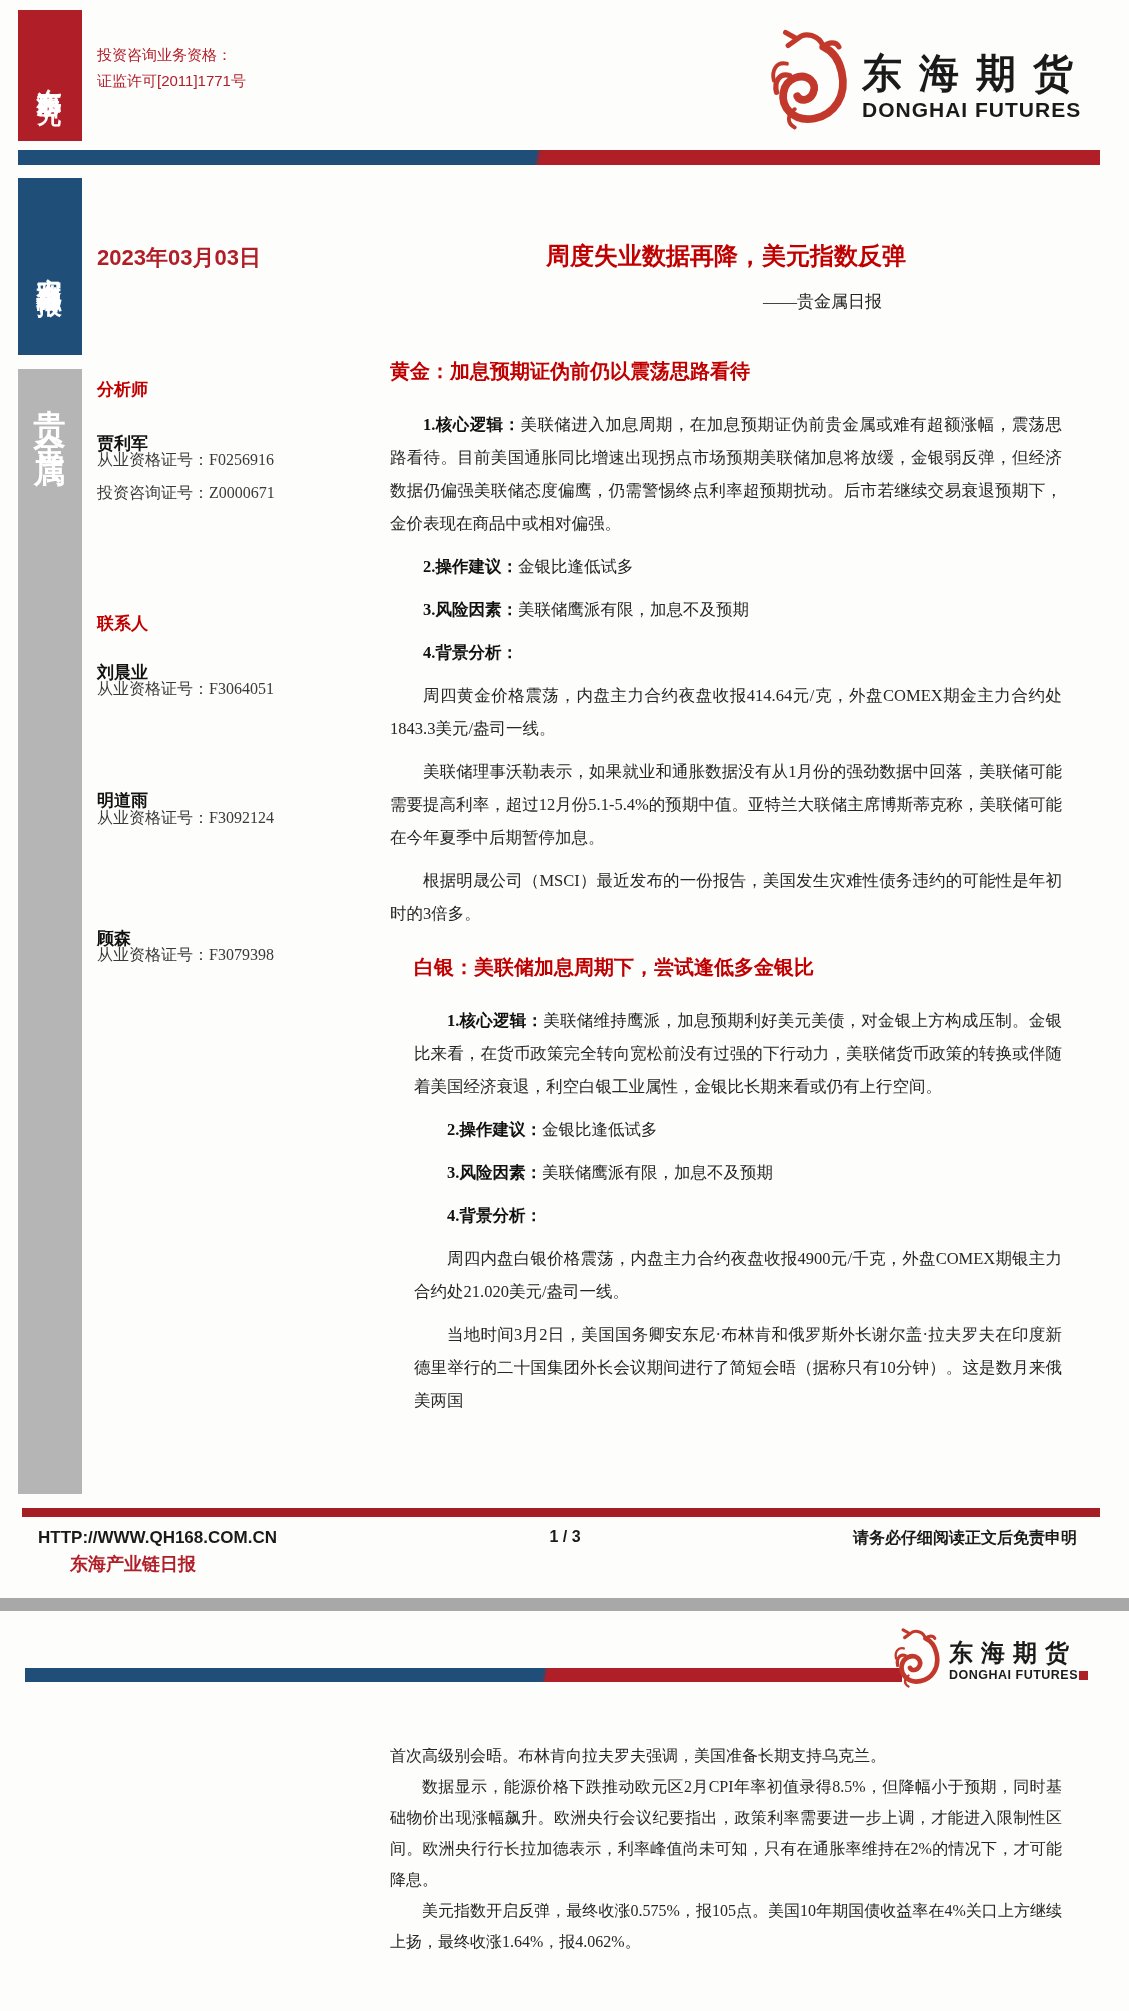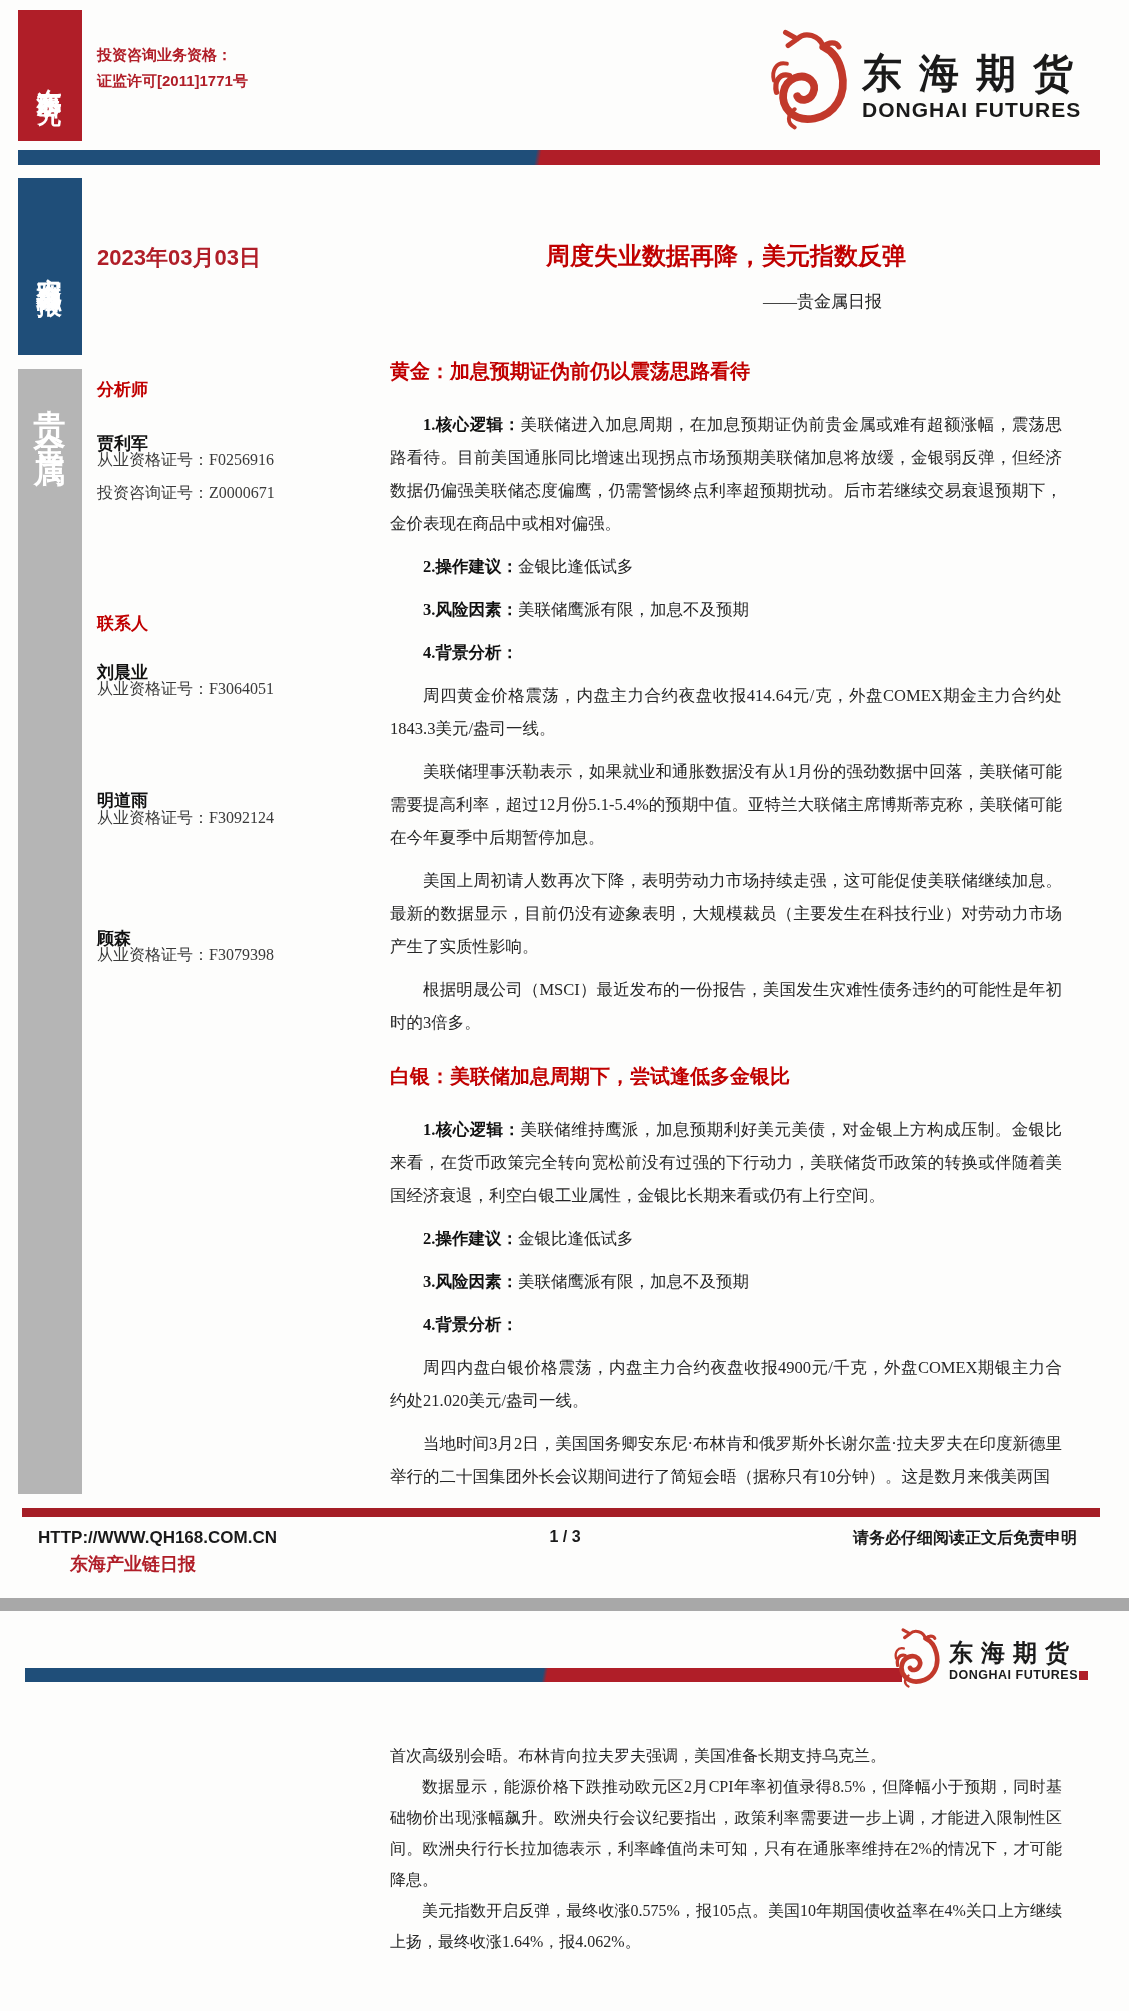--- a/index.html
+++ b/index.html
@@ -12,41 +12,41 @@
   
   .vbox{
     display:flex;align-items:center;justify-content:center;
     writing-mode:vertical-rl;text-orientation:upright;
     color:#fff;font-weight:bold;font-family:"Liberation Sans",sans-serif;
   }
   #brand-box{left:18px;top:10px;width:64px;height:131px;background:#b01e28;font-size:25px;letter-spacing:4px;}
   #cat-box{left:18px;top:178px;width:64px;height:177px;background:#1f4e79;font-size:25px;letter-spacing:3px;}
   #prod-box{left:18px;top:369px;width:64px;height:1125px;background:#b5b5b5;font-size:32px;letter-spacing:24px;justify-content:flex-start;padding-top:14px;box-sizing:border-box;}
   
-  #qualification{left:97px;top:42px;color:#b01e28;font-weight:bold;font-size:15px;line-height:26px;font-family:"Liberation Sans",sans-serif;}
+  #qualification{left:97px;top:42px;color:#b01e28;font-weight:normal;font-size:15px;line-height:26px;font-family:"Liberation Sans",sans-serif;}
   .logo{display:flex;align-items:flex-start;justify-content:center;}
   #logo1{left:768px;top:26px;}
   #logo1 .dragon{width:82px;height:104px;}
   #logo1 .logo-cn{font-size:40px;font-weight:bold;letter-spacing:17px;color:#1a1a1a;line-height:48px;white-space:nowrap;}
   #logo1 .logo-en{font-size:21px;font-weight:bold;letter-spacing:1px;color:#1a1a1a;font-family:"Liberation Sans",sans-serif;white-space:nowrap;}
   .logo-text{margin-left:12px;padding-top:24px;}
   #bar1{left:18px;top:150px;width:1082px;height:15px;background:linear-gradient(100deg,#1f4e79 0 47.8%,#b01e28 48.3% 100%);}
   
   #date{left:97px;top:243px;color:#b01e28;font-size:22px;font-weight:bold;font-family:"Liberation Sans",sans-serif;}
   #main-title{left:390px;top:240px;width:672px;text-align:center;color:#c00000;font-size:24px;font-weight:bold;font-family:"Liberation Sans",sans-serif;}
   #subtitle{left:390px;top:290px;width:672px;text-align:right;padding-right:180px;box-sizing:border-box;font-size:17px;color:#222;}
   
   .red-label{color:#c00000;font-weight:bold;font-size:17px;font-family:"Liberation Sans",sans-serif;}
   .person-name{font-weight:bold;font-size:17px;color:#111;font-family:"Liberation Sans",sans-serif;margin-top:16px;}
   .cert{font-size:16px;color:#3a3a3a;}
   .left-col-item{left:97px;width:290px;}
   
   #main-col{left:390px;top:358px;width:672px;}
   .sec-heading{color:#c00000;font-size:20px;font-weight:bold;line-height:26px;margin:0 0 24px 0;font-family:"Liberation Sans",sans-serif;}
-  #silver-section{margin-top:24px;}
+  #silver-section{margin-top:24px;margin-left:24px;}
   .item,.para{margin:0 0 10px 0;font-size:16.5px;line-height:33px;text-align:justify;text-indent:33px;}
   .item .b{font-weight:bold;color:#111;}
   
   #footer-bar{left:22px;top:1508px;width:1078px;height:9px;background:#a51e26;}
   .footer-text{top:1528px;font-family:"Liberation Sans",sans-serif;font-weight:bold;font-size:16px;color:#1a1a1a;}
   #footer-url{left:38px;font-size:17px;}
   #footer-page{left:390px;width:350px;text-align:center;}
   #footer-notice{right:52px;}
   
   #page-sep{left:0;top:1598px;width:1129px;height:13px;background:#a8a8a8;}
@@ -128,21 +128,20 @@
   <div id="main-col" class="abs">
 
     <div>
       <div class="sec-heading">黄金：加息预期证伪前仍以震荡思路看待</div>
       <p class="item"><span class="b">1.核心逻辑：</span><span>美联储进入加息周期，在加息预期证伪前贵金属或难有超额涨幅，震荡思路看待。目前美国通胀同比增速出现拐点市场预期美联储加息将放缓，金银弱反弹，但经济数据仍偏强美联储态度偏鹰，仍需警惕终点利率超预期扰动。后市若继续交易衰退预期下，金价表现在商品中或相对偏强。</span></p>
       <p class="item"><span class="b">2.操作建议：</span><span>金银比逢低试多</span></p>
       <p class="item"><span class="b">3.风险因素：</span><span>美联储鹰派有限，加息不及预期</span></p>
       <p class="item"><span class="b">4.背景分析：</span><span></span></p>
       <p class="para">周四黄金价格震荡，内盘主力合约夜盘收报414.64元/克，外盘COMEX期金主力合约处1843.3美元/盎司一线。</p>
       <p class="para">美联储理事沃勒表示，如果就业和通胀数据没有从1月份的强劲数据中回落，美联储可能需要提高利率，超过12月份5.1-5.4%的预期中值。亚特兰大联储主席博斯蒂克称，美联储可能在今年夏季中后期暂停加息。</p>
-      <p class="para">美国上周初请人数再次下降，表明劳动力市场持续走强，这可能促使美联储继续加息。最新的数据显示，目前仍没有迹象表明，大规模裁员（主要发生在科技行业）对劳动力市场产生了实质性影响。</p>
       <p class="para">根据明晟公司（MSCI）最近发布的一份报告，美国发生灾难性债务违约的可能性是年初时的3倍多。</p>
     </div>
 
     <div id="silver-section">
       <div class="sec-heading">白银：美联储加息周期下，尝试逢低多金银比</div>
       <p class="item"><span class="b">1.核心逻辑：</span><span>美联储维持鹰派，加息预期利好美元美债，对金银上方构成压制。金银比来看，在货币政策完全转向宽松前没有过强的下行动力，美联储货币政策的转换或伴随着美国经济衰退，利空白银工业属性，金银比长期来看或仍有上行空间。</span></p>
       <p class="item"><span class="b">2.操作建议：</span><span>金银比逢低试多</span></p>
       <p class="item"><span class="b">3.风险因素：</span><span>美联储鹰派有限，加息不及预期</span></p>
       <p class="item"><span class="b">4.背景分析：</span><span></span></p>
       <p class="para">周四内盘白银价格震荡，内盘主力合约夜盘收报4900元/千克，外盘COMEX期银主力合约处21.020美元/盎司一线。</p>

